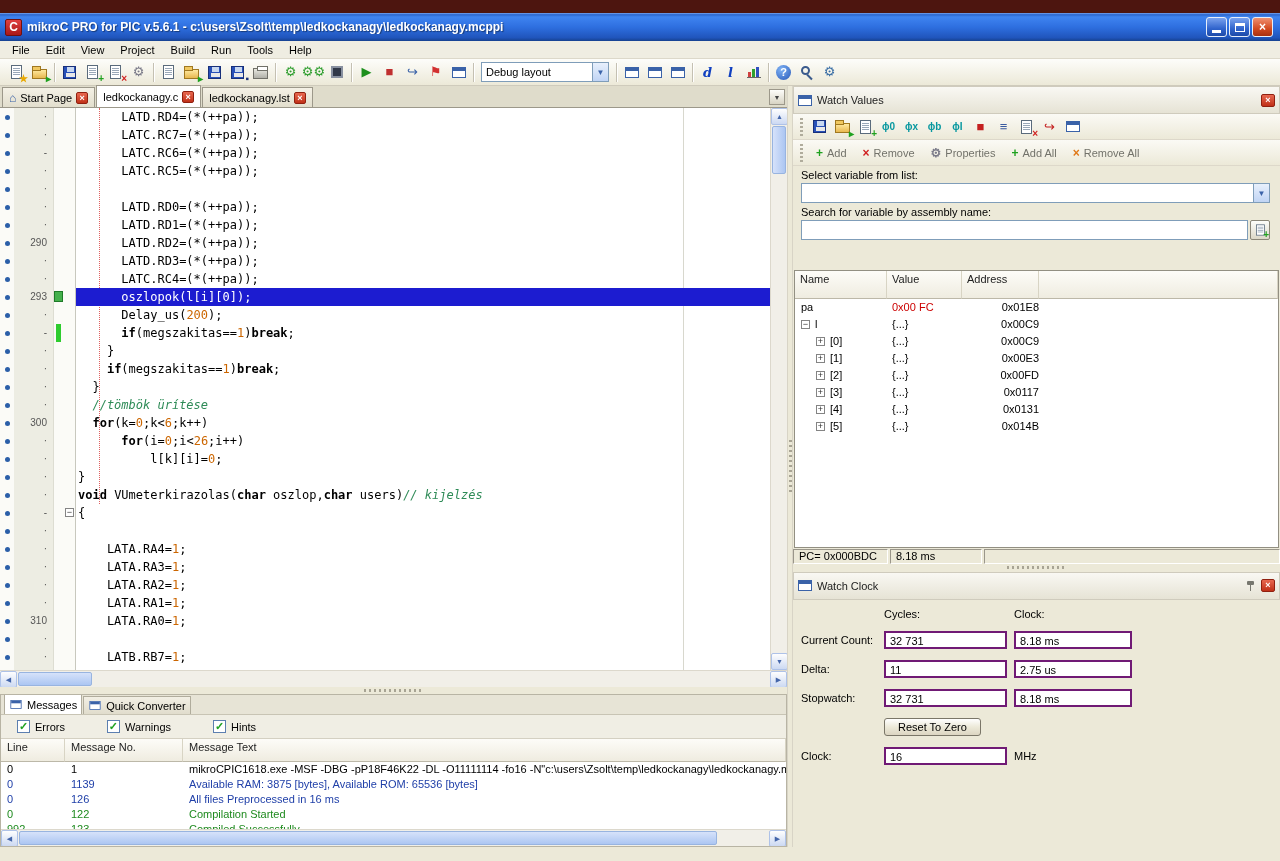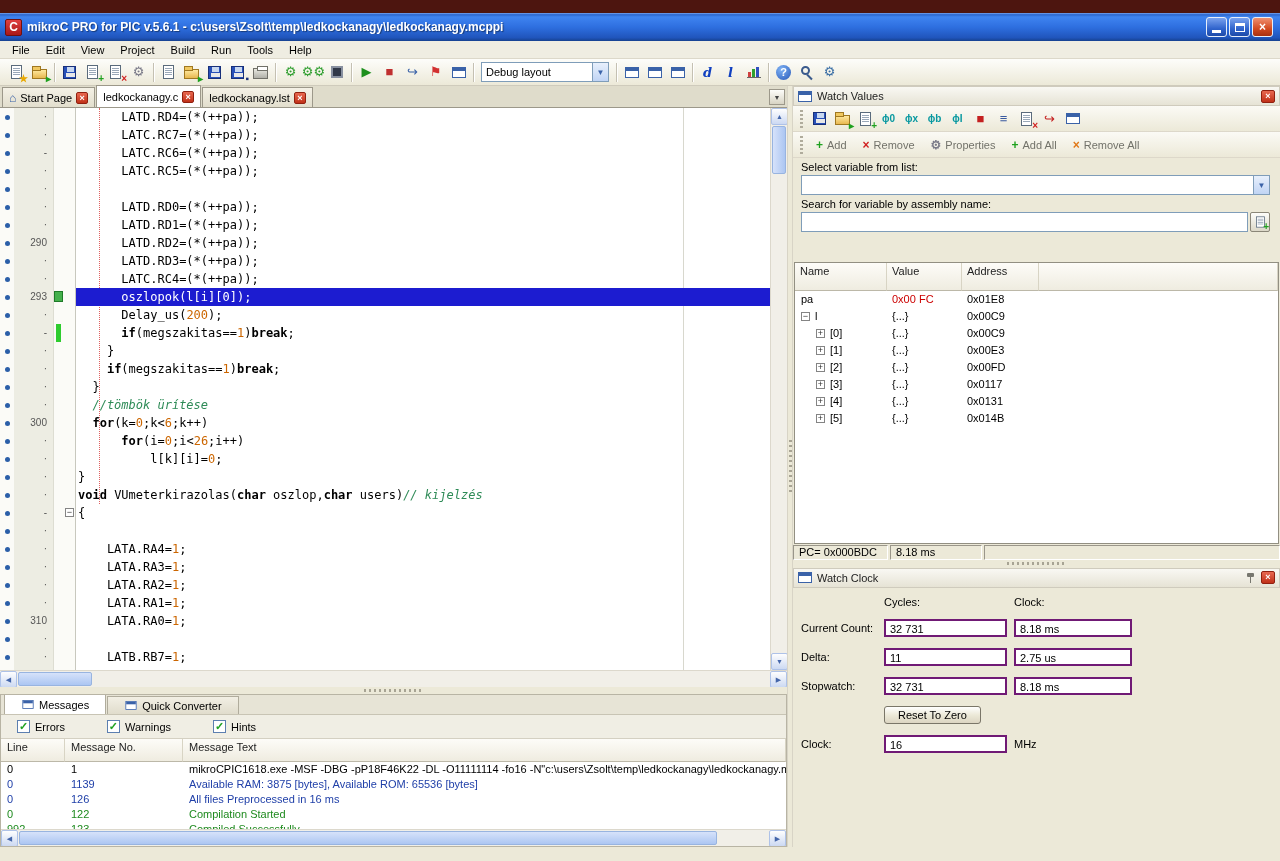--- a/index.html
+++ b/index.html
@@ -106,42 +106,42 @@
 .sb-thumb{position:absolute;background:linear-gradient(90deg,#D6E2FA,#ACC6F2);border:1px solid #98B4E0;border-radius:2px;}
 .sb-thumb.v{left:1px;right:1px;top:1px;height:48px;background:linear-gradient(90deg,#D6E2FA,#ACC6F2);}
 .sb-thumb.h{top:1px;bottom:1px;left:1px;background:linear-gradient(180deg,#D6E2FA,#ACC6F2);}
 
 .hsplit{height:7px;flex:none;background:#ECE9D8;display:flex;align-items:center;justify-content:center;}
 .hsplit2{height:8px;flex:none;background:#ECE9D8;display:flex;align-items:center;justify-content:center;}
 .gripdots{width:60px;height:3px;background:repeating-linear-gradient(90deg,#A8A494 0 2px,transparent 2px 5px);}
 
 .messages{flex:1;display:flex;flex-direction:column;background:#fff;border:1px solid #B8B4A4;overflow:hidden;}
 .msg-tabs{height:20px;flex:none;display:flex;align-items:flex-end;background:#E7E4D6;border-bottom:1px solid #C8C4B4;padding-left:3px;gap:1px;}
-.mtab{height:18px;display:flex;align-items:center;gap:4px;padding:0 16px;border:1px solid #B0AC9C;border-bottom:none;
+.mtab{height:18px;display:flex;align-items:center;gap:4px;padding:0 4px;border:1px solid #B0AC9C;border-bottom:none;
  background:linear-gradient(#F2EFE4,#E0DCCC);}
 .mtab.active{background:#fff;height:20px;}
 .msg-filters{height:24px;flex:none;display:flex;align-items:center;gap:42px;padding-left:16px;background:#F0EEE4;border-bottom:1px solid #D4D0C2;}
 .chk{display:flex;align-items:center;gap:5px;}
 .box{width:13px;height:13px;background:#fff;border:1px solid #5C7FB0;color:#21A121;font-size:11px;font-weight:bold;
  line-height:11px;text-align:center;}
 .msg-table{flex:1;display:flex;flex-direction:column;overflow:hidden;background:#fff;}
 .msg-head{height:23px;flex:none;display:flex;}
 .mh{background:linear-gradient(#FDFCF8,#EFECE0);border-right:1px solid #D8D4C4;border-bottom:1px solid #BCB8A8;
  padding-left:6px;line-height:16px;color:#222;}
 .mh.c1{width:64px;flex:none;}.mh.c2{width:118px;flex:none;}.mh.c3{flex:1;}
 .msg-rows{height:75px;flex:none;overflow:hidden;}
 .mrow{height:15px;display:flex;line-height:15px;white-space:nowrap;}
 .mc{overflow:hidden;}
 .mc.c1{width:64px;flex:none;padding-left:6px;}
 .mc.c2{width:118px;flex:none;padding-left:6px;}
 .mc.c3{flex:1;padding-left:6px;}
 .mrow.blue{color:var(--message-blue,#1F3FA8);}
 .mrow.green{color:var(--message-green,#1E8A1E);}
 
-.panel-header{height:20px;flex:none;display:flex;align-items:center;gap:5px;background:linear-gradient(#F9F8F3,#E6E3D5);
+.panel-header{height:28px;flex:none;display:flex;align-items:center;gap:5px;background:linear-gradient(#F9F8F3,#E6E3D5);
  border:1px solid #CFCBBD;padding:0 4px;}
 .ph-title{flex:1;color:#222;}
 .ph-close{width:14px;height:13px;background:linear-gradient(#E86850,#C03018);border:1px solid #902010;color:#fff;
  font-size:9px;line-height:11px;text-align:center;border-radius:2px;font-weight:bold;}
 .pin{width:11px;height:12px;position:relative;}
 .pin::before{content:"";position:absolute;left:2px;top:1px;width:7px;height:4px;background:#77776F;border-radius:1px;}
 .pin::after{content:"";position:absolute;left:5px;top:5px;width:1px;height:6px;background:#77776F;}
 .wtb{height:26px;flex:none;display:flex;align-items:center;background:linear-gradient(#FBFAF5,#ECE9D8);
  border-bottom:1px solid #DDD8CA;padding-left:2px;}
 .grip{width:3px;height:18px;background:repeating-linear-gradient(180deg,#B0AC9C 0 2px,transparent 2px 4px);margin:0 5px;flex:none;}
@@ -156,21 +156,21 @@
 .wspacer{height:30px;flex:none;}
 .wtable{flex:1;background:#fff;border:1px solid #928F82;margin:0 1px;overflow:hidden;display:flex;flex-direction:column;}
 .wt-head{height:28px;flex:none;display:flex;}
 .wh{background:linear-gradient(#FDFCF8,#EFECE0);border-right:1px solid #D8D4C4;border-bottom:1px solid #BCB8A8;
  padding-left:5px;line-height:16px;color:#222;}
 .wh.c1{width:92px;flex:none;}.wh.c2{width:75px;flex:none;}.wh.c3{width:77px;flex:none;}.wh.c4{flex:1;}
 .wt-row{height:17px;display:flex;line-height:17px;}
 .wc{overflow:hidden;white-space:nowrap;}
 .wc.name{width:92px;flex:none;display:flex;align-items:center;}
 .wc.val{width:75px;flex:none;padding-left:5px;}
-.wc.addr{width:77px;flex:none;padding-left:5px;}
+.wc.addr{width:77px;flex:none;padding-left:5px;text-align:right;}
 .wc.val.red{color:var(--changed-value,#CC0000);}
 .expbox{width:9px;height:9px;flex:none;background:#fff;border:1px solid #848484;font-size:9px;line-height:7px;
  text-align:center;color:#333;margin-right:5px;}
 .pcrow{height:16px;flex:none;display:flex;background:#ECE9D8;padding-top:1px;gap:2px;}
 .pccell{border:1px solid;border-color:#9A968A #FFF #FFF #9A968A;padding-left:5px;line-height:13px;height:15px;}
 .pccell.a{width: 95px;}.pccell.t{width:92px;}.pccell.fill{flex:1;}
 
 .clock{flex:1;display:flex;flex-direction:column;overflow:hidden;background:#ECE9D8;}
 .clock-grid{display:grid;grid-template-columns:76px 123px 118px;gap:11px 7px;align-items:center;padding:8px 0 0 8px;}
 .chead,.clabel,.cunit{color:#000;}

